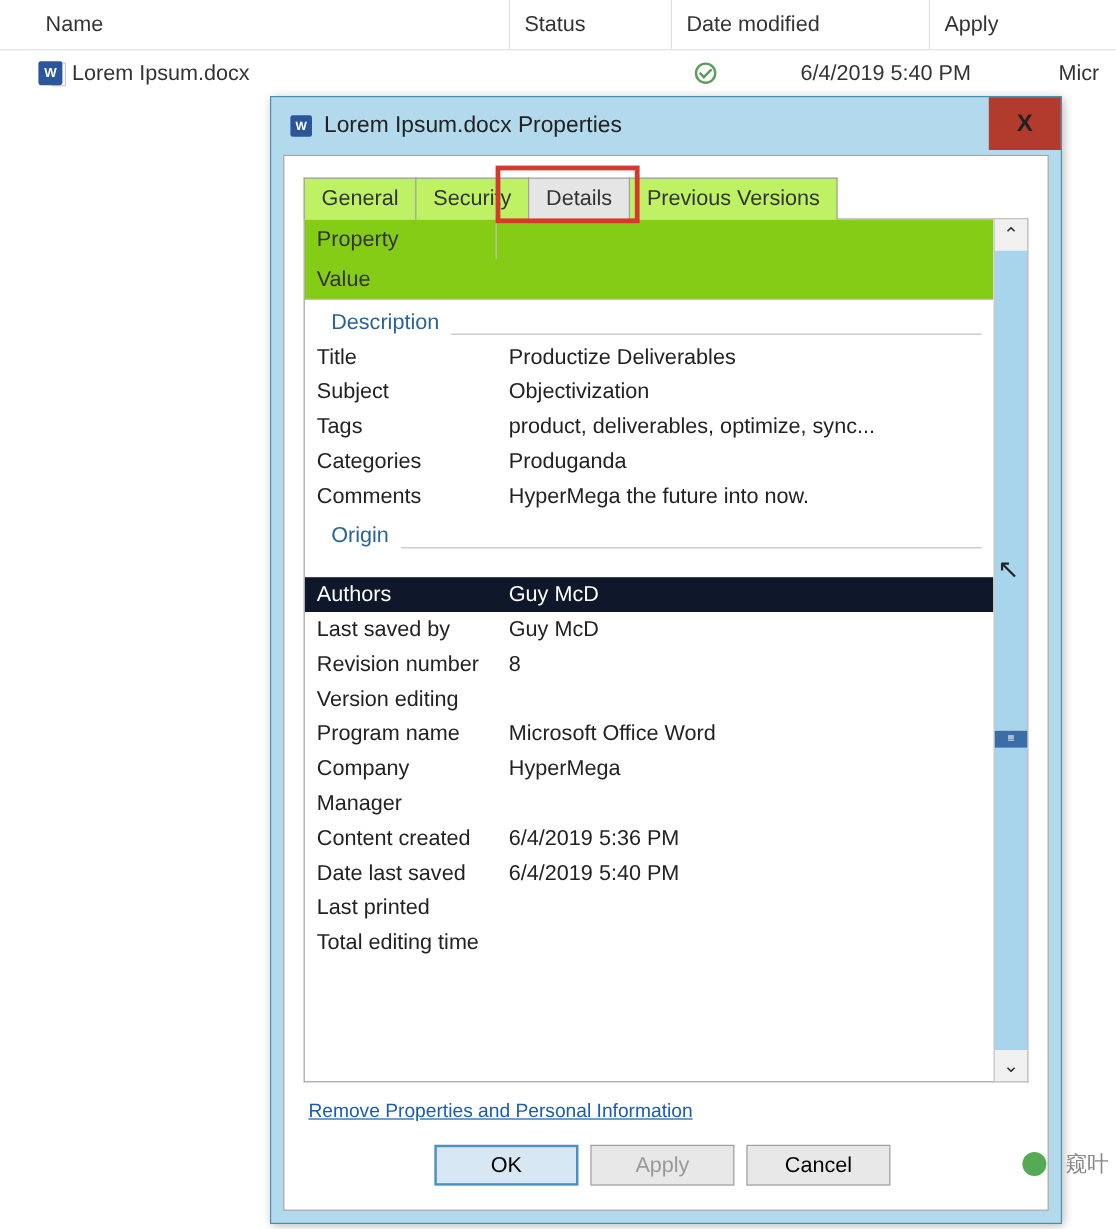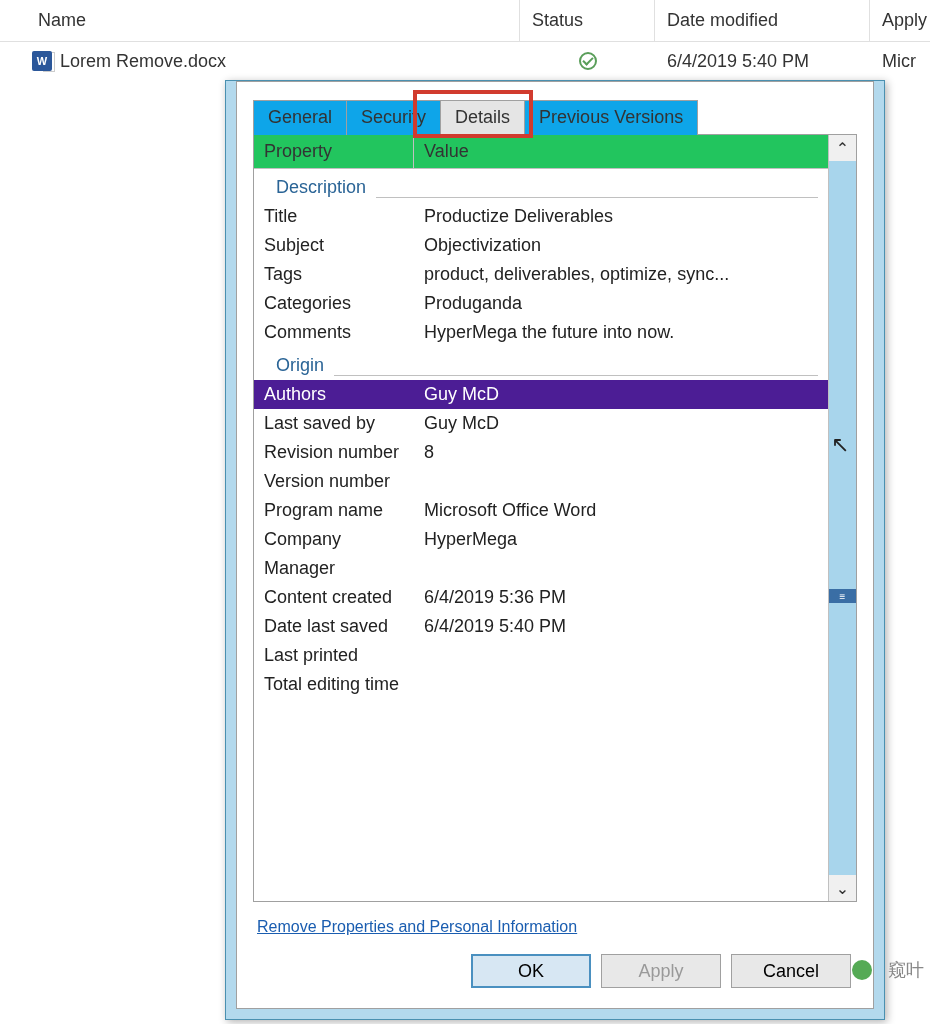--- a/index.html
+++ b/index.html
@@ -1,21 +1,21 @@
 <!DOCTYPE html>
 <html><head>
 <meta charset="utf-8">
 <style>
 * { margin: 0; padding: 0; box-sizing: border-box; font-family: 'Segoe UI', Tahoma, sans-serif; }
 body { background: #fff; width: 930px; height: 1024px; overflow: hidden; position: relative; }
 
 
 .explorer { width: 100%; height: 100%; }
 .explorer-header { display: flex; border-bottom: 1px solid #e0e0e0; height: 42px; align-items: center; font-size: 18px; color: #333; }
-.explorer-header .col-name { width: 520px; padding-left: 38px; border-right: 1px solid #e0e0e0; height: 100%; display: flex; align-items: center; }
+.explorer-header .col-name { width: 425px; padding-left: 38px; border-right: 1px solid #e0e0e0; height: 100%; display: flex; align-items: center; }
 .explorer-header .col-status { width: 135px; padding-left: 12px; border-right: 1px solid #e0e0e0; height: 100%; display: flex; align-items: center; }
 .explorer-header .col-date { width: 215px; padding-left: 12px; border-right: 1px solid #e0e0e0; height: 100%; display: flex; align-items: center; }
 .explorer-header .col-type { flex: 1; padding-left: 12px; height: 100%; display: flex; align-items: center; }
 
 .file-row { display: flex; height: 38px; align-items: center; font-size: 18px; color: #333; }
 .file-row .file-name { width: 520px; padding-left: 32px; display: flex; align-items: center; gap: 8px; }
 .file-row .file-status { width: 135px; display: flex; justify-content: center; align-items: center; }
 .file-row .file-date { width: 215px; padding-left: 12px; }
 .file-row .file-type { flex: 1; padding-left: 12px; }
 
@@ -30,79 +30,84 @@
 .dialog { position: absolute; left: 225px; top: 80px; width: 660px; height: 940px; background: #b3d9ed; border: 1px solid #4a90b0; box-shadow: 2px 2px 8px rgba(0,0,0,0.3); display: flex; flex-direction: column; }
 .titlebar { height: 48px; display: flex; align-items: center; padding: 0 0 0 16px; }
 .titlebar .title-icon { width: 18px; height: 18px; background: #2b579a; border-radius: 2px; display: inline-flex; align-items: center; justify-content: center; margin-right: 10px; }
 .titlebar .title-icon::before { content: 'W'; color: #fff; font-size: 10px; font-weight: bold; }
 .titlebar .title-text { font-size: 19px; color: #222; }
 .close-btn { width: 60px; height: 44px; background: #b33b2e; color: #222; font-size: 20px; font-weight: bold; display: flex; align-items: center; justify-content: center; margin-left: auto; cursor: pointer; position: absolute; right: 0; top: 0; }
 
 .dialog-body { flex: 1; background: #fff; margin: 0 10px 10px 10px; border: 1px solid #a0a0a0; display: flex; flex-direction: column; padding: 18px 16px 14px 16px; }
 
 .tabs { display: flex; position: relative; }
-.tab { padding: 6px 14px; font-size: 18px; color: #333; background: #0ea5e9; border: 1px solid #a0a0a0; border-bottom: none; cursor: pointer; margin-right: -1px; }
+.tab { padding: 6px 14px; font-size: 18px; color: #333; background: #bef264; border: 1px solid #a0a0a0; border-bottom: none; cursor: pointer; margin-right: -1px; }
 .tab.active { background: #e5e5e5; border-bottom: 1px solid #fff; position: relative; z-index: 2; }
 .tab-highlight { position: absolute; border: 4px solid #d13b2e; pointer-events: none; left: 160px; top: -10px; width: 120px; height: 48px; z-index: 3; }
 
 .details-panel { flex: 1; border: 1px solid #a0a0a0; margin-top: -1px; display: flex; background: #fff; }
 .details-content { flex: 1; padding: 0; overflow: hidden; }
 .scrollbar { width: 28px; border-left: 1px solid #c0c0c0; background: #f0f0f0; display: flex; flex-direction: column; }
 .scroll-arrow { height: 26px; background: #f0f0f0; display: flex; align-items: center; justify-content: center; font-size: 16px; color: #333; cursor: pointer; }
 .scroll-track { flex: 1; background: #a8d5ec; position: relative; }
 .scroll-thumb { position: absolute; left: 0; right: 0; top: 60%; height: 14px; background: #3a6ea5; display: flex; align-items: center; justify-content: center; }
 .scroll-thumb::after { content: '≡'; color: #fff; font-size: 10px; }
 .cursor-arrow { position: absolute; left: 2px; top: 38%; font-size: 22px; color: #222; pointer-events: none; }
 
-.prop-header { display: flex; border-bottom: 1px solid #c0c0c0; background: #22c55e; }
+.prop-header { display: flex; border-bottom: 1px solid #c0c0c0; background: #84cc16; flex-direction: column; }
 .prop-header .ph-prop { width: 160px; padding: 6px 10px; font-size: 18px; color: #333; border-right: 1px solid #c0c0c0; }
 .prop-header .ph-val { flex: 1; padding: 6px 10px; font-size: 18px; color: #333; }
 
 .section-label { display: flex; align-items: flex-end; padding: 8px 10px 4px 22px; color: #2a6496; font-size: 18px; }
 .section-label .line { flex: 1; height: 1px; background: #c0c0c0; margin-left: 10px; }
 
 .prop-row { display: flex; font-size: 18px; color: #222; padding: 4px 0 4px 10px; }
 .prop-row .pr-name { width: 160px; }
 .prop-row .pr-val { flex: 1; white-space: nowrap; overflow: hidden; text-overflow: ellipsis; }
-.prop-row.selected { background: #4c1d95; color: #fff; }
+.prop-row.selected { background: #0f172a; color: #fff; margin-top: 20px; }
 
 .remove-link { color: #1a5db0; font-size: 16px; text-decoration: underline; padding: 16px 4px 8px 4px; cursor: pointer; }
 
-.button-row { display: flex; justify-content: flex-end; gap: 10px; padding: 10px 6px 6px 0; }
+.button-row { display: flex; justify-content: center; gap: 10px; padding: 10px 6px 6px 0; }
 .btn { width: 120px; height: 34px; font-size: 18px; background: #e8e8e8; border: 1px solid #a0a0a0; cursor: pointer; }
 .btn.primary { background: #d7e7f3; border: 2px solid #4a90c0; }
 .btn:disabled { color: #999; cursor: default; }
 
 .watermark { position: absolute; right: 6px; bottom: 42px; font-size: 18px; color: #888; display: flex; align-items: center; gap: 16px; }
 .watermark .wm-icon { width: 20px; height: 20px; background: #5a5; border-radius: 50%; }
 </style>
 </head>
 <body>
 
 <div class="explorer">
   <div class="explorer-header">
     <div class="col-name">Name</div>
     <div class="col-status">Status</div>
     <div class="col-date">Date modified</div>
     <div class="col-type">Apply</div>
   </div>
   <div class="file-row">
     <div class="file-name">
       <span class="word-icon"></span>
-      <span>Lorem Remove.docx</span>
+      <span>Lorem Ipsum.docx</span>
     </div>
     <div class="file-status">
       <span class="status-check"></span>
     </div>
     <div class="file-date">6/4/2019 5:40 PM</div>
     <div class="file-type">Micr</div>
   </div>
 </div>
 
 <div class="dialog">
+  <div class="titlebar">
+    <span class="title-icon"></span>
+    <span class="title-text">Lorem Ipsum.docx Properties</span>
+    <div class="close-btn">X</div>
+  </div>
   <div class="dialog-body">
     <div class="tabs">
       <div class="tab">General</div>
       <div class="tab">Security</div>
       <div class="tab active">Details</div>
       <div class="tab">Previous Versions</div>
       <div class="tab-highlight"></div>
     </div>
 
     <div class="details-panel">
@@ -150,21 +155,21 @@
             </div>
             <div class="prop-row">
               <div class="pr-name">Last saved by</div>
               <div class="pr-val">Guy McD</div>
             </div>
             <div class="prop-row">
               <div class="pr-name">Revision number</div>
               <div class="pr-val">8</div>
             </div>
             <div class="prop-row">
-              <div class="pr-name">Version number</div>
+              <div class="pr-name">Version editing</div>
               <div class="pr-val"></div>
             </div>
             <div class="prop-row">
               <div class="pr-name">Program name</div>
               <div class="pr-val">Microsoft Office Word</div>
             </div>
             <div class="prop-row">
               <div class="pr-name">Company</div>
               <div class="pr-val">HyperMega</div>
             </div>

